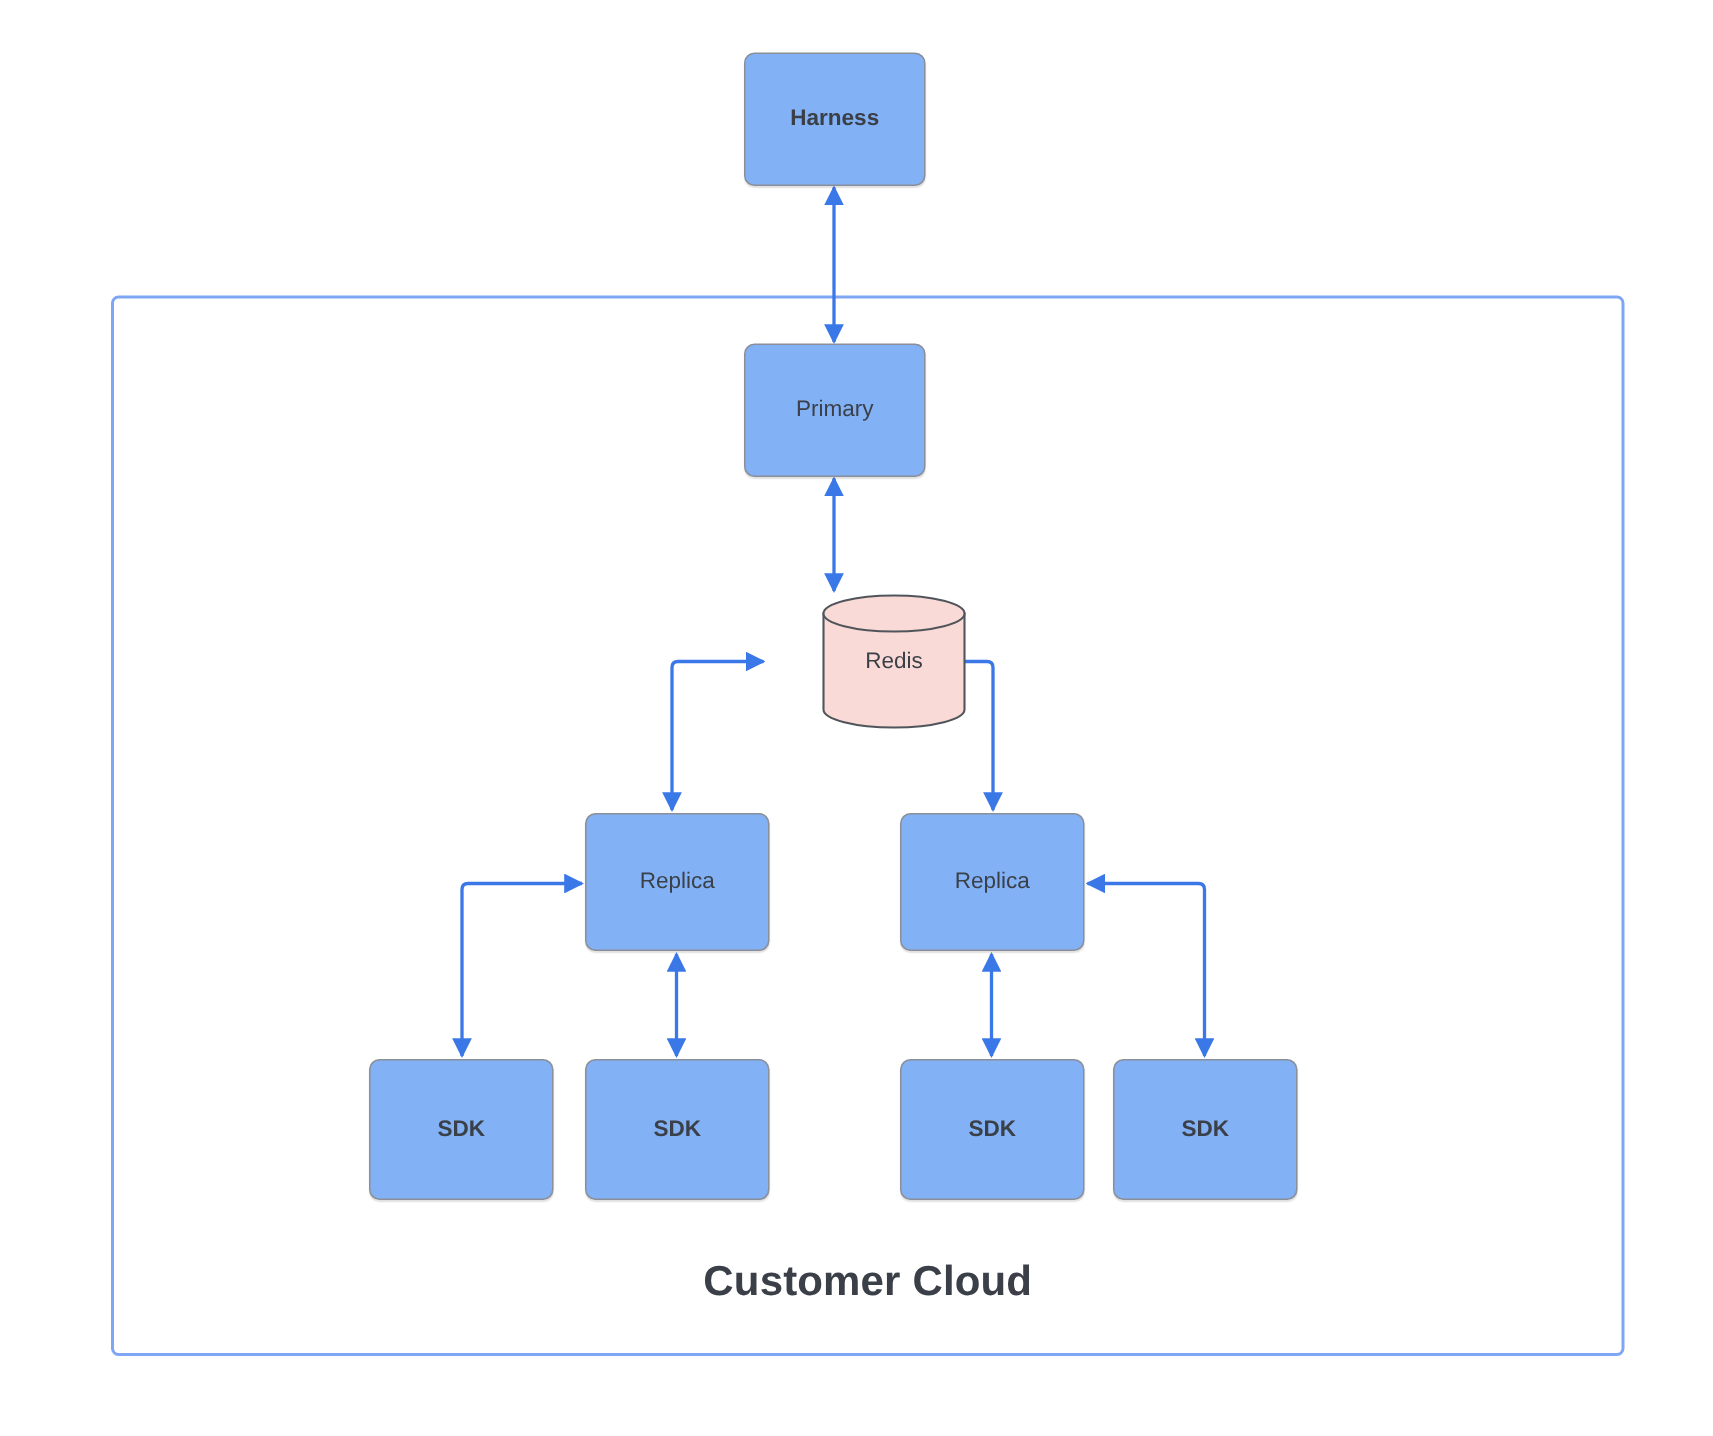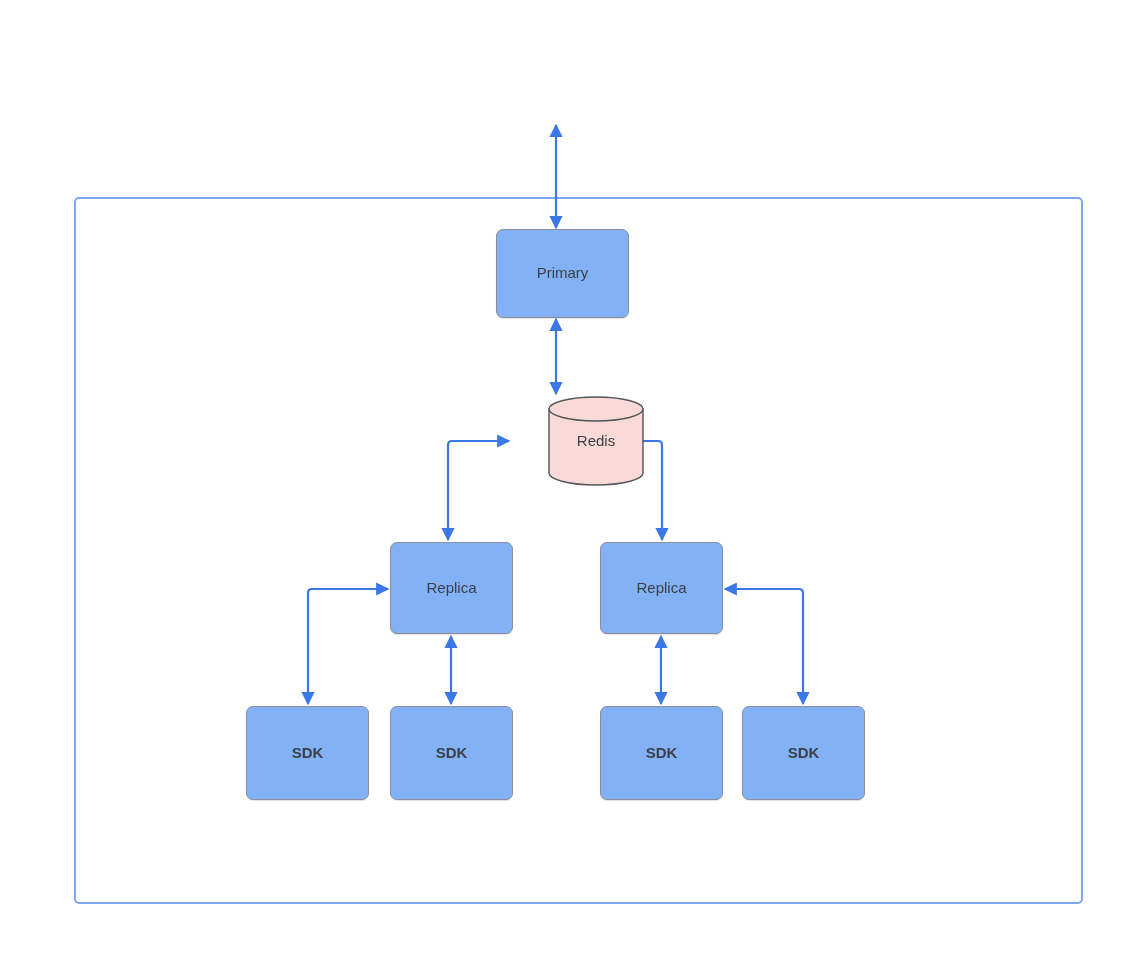--- a/index.html
+++ b/index.html
@@ -84,20 +84,21 @@
     color: #3b4048;
     font-size: 15px;
   }
 </style>
 </head>
 <body>
 
 <div id="canvas">
 
   <div class="cloud-boundary"></div>
+  <div class="cloud-title">Customer Cloud</div>
 
   <svg id="edge-layer" viewBox="0 0 1142 957" width="1142" height="957" xmlns="http://www.w3.org/2000/svg">
     <defs>
       <marker id="arrowEnd" viewBox="0 0 10 10" refX="9" refY="5" markerWidth="6" markerHeight="6" orient="auto-start-reverse">
         <path d="M 0 0 L 10 5 L 0 10 z" fill="#3b78e7"></path>
       </marker>
       <marker id="arrowStart" viewBox="0 0 10 10" refX="9" refY="5" markerWidth="6" markerHeight="6" orient="auto-start-reverse">
         <path d="M 0 0 L 10 5 L 0 10 z" fill="#3b78e7"></path>
       </marker>
     </defs>
@@ -115,22 +116,25 @@
       <path d="M 388 589 L 312 589 Q 308 589 308 593 L 308 704" marker-start="url(#arrowStart)" marker-end="url(#arrowEnd)"></path>
 
       <line x1="451" y1="636" x2="451" y2="704" marker-start="url(#arrowStart)" marker-end="url(#arrowEnd)"></line>
 
       <line x1="661" y1="636" x2="661" y2="704" marker-start="url(#arrowStart)" marker-end="url(#arrowEnd)"></line>
 
       <path d="M 725 589 L 799 589 Q 803 589 803 593 L 803 704" marker-start="url(#arrowStart)" marker-end="url(#arrowEnd)"></path>
     </g>
   </svg>
 
+  <div class="node bold" style="left:496px; top:35px; width:121px; height:89px;">
+    <span class="node-label">Harness</span>
+  </div>
 
-  <div class="node" style="left:496px; top:229px; width:133px; height:89px;">
+  <div class="node" style="left:496px; top:229px; width:121px; height:89px;">
     <span class="node-label">Primary</span>
   </div>
 
   <div class="cylinder" style="left:512px; top:396px; width:96px; height:90px;margin-left:36px;">
     <svg width="96" height="90" viewBox="0 0 96 90" xmlns="http://www.w3.org/2000/svg">
       <path d="M 1 13 L 1 77 A 47 12 0 0 0 95 77 L 95 13 Z" fill="#fadad6" stroke="#50555c" stroke-width="1.4"></path>
       <ellipse cx="48" cy="13" rx="47" ry="12" fill="#fadad6" stroke="#50555c" stroke-width="1.4"></ellipse>
     </svg>
     <span class="node-label">Redis</span>
   </div>

